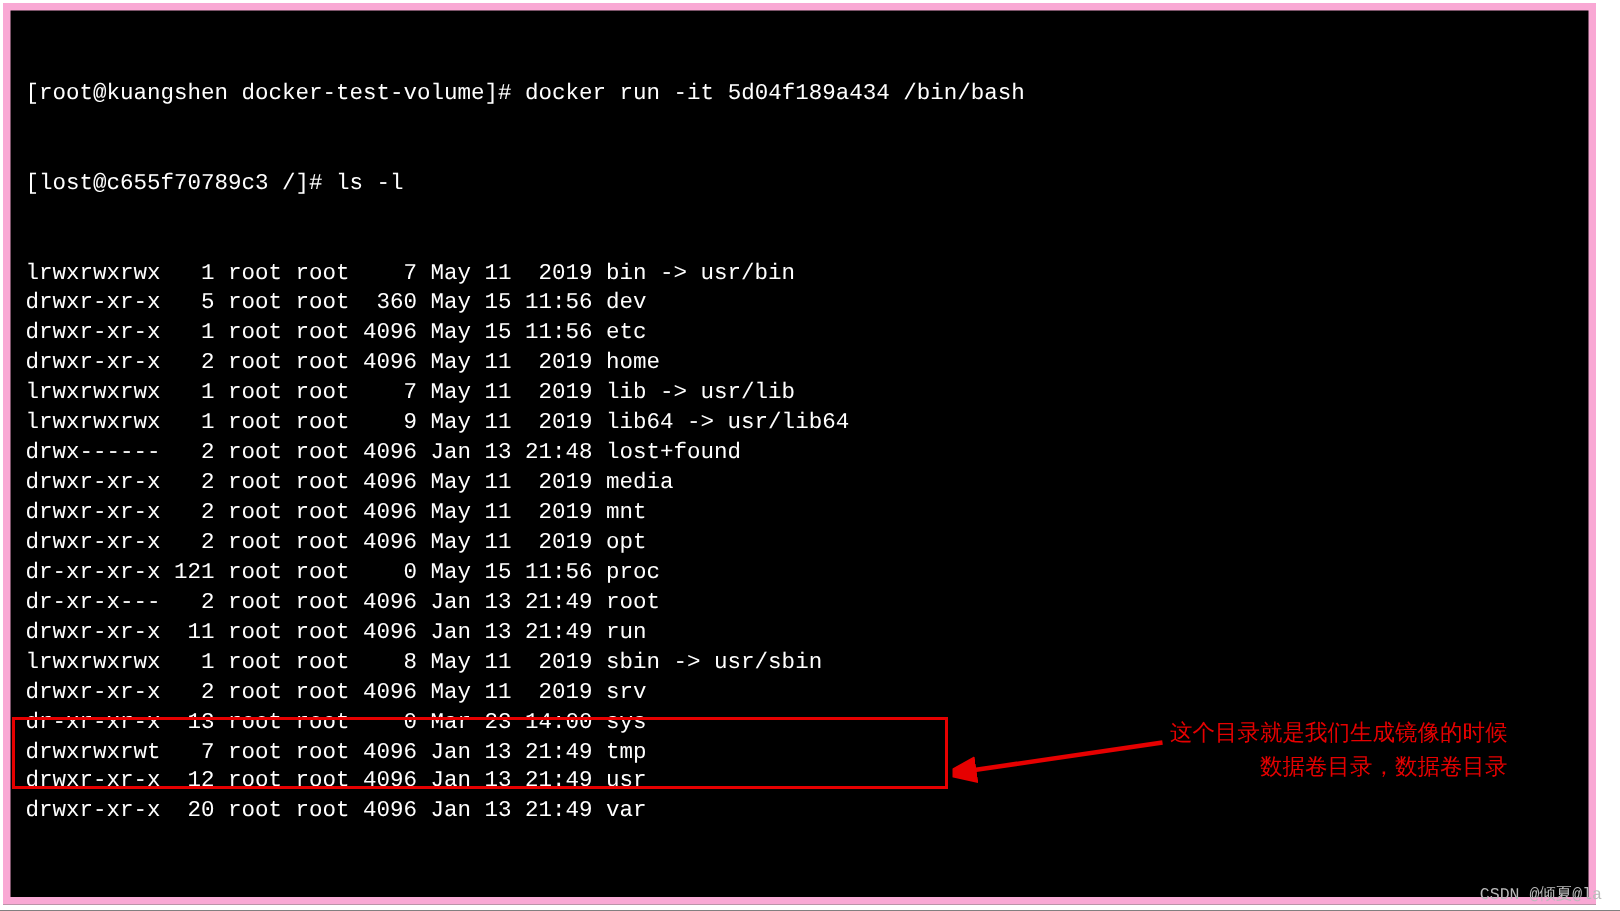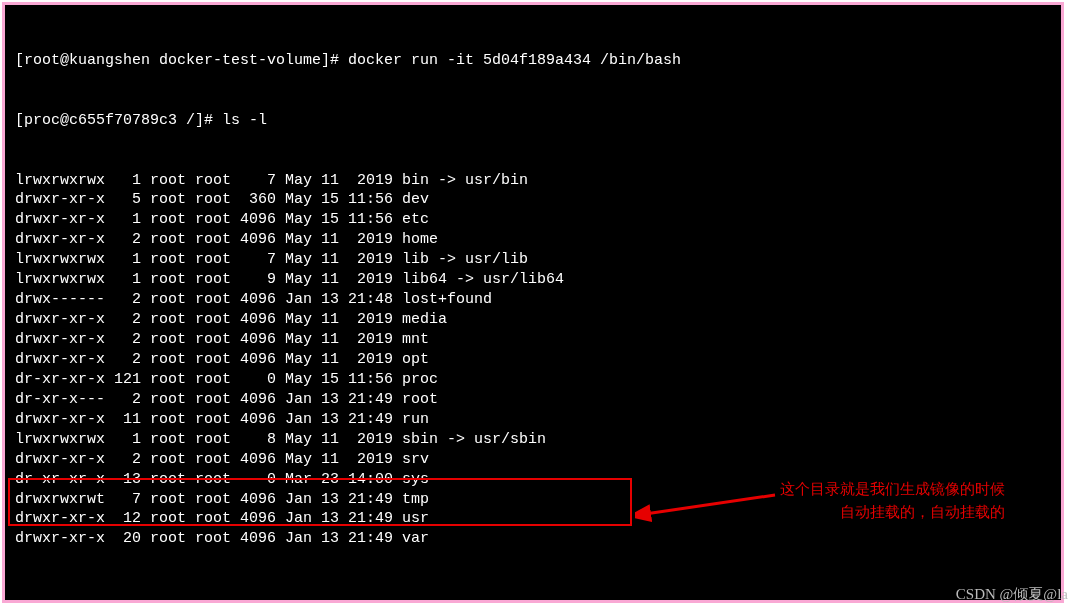--- a/index.html
+++ b/index.html
@@ -13,21 +13,21 @@
     position: relative;
   }
   .terminal {
     position: absolute;
     top: 2px;
     left: 2px;
     width: 1062px;
     height: 601px;
     background: #000;
     color: #fff;
-    border: 3px solid #f9a8d4;
+    border: 5px solid #f9a8d4;
     padding: 6px 10px;
     white-space: pre;
     overflow: hidden;
   }
   .line { display: block; white-space: pre; }
   .highlight-box {
     position: absolute;
     border: 2px solid #e60000;
     left: 8px;
     top: 478px;
@@ -49,44 +49,44 @@
   .arrow {
     position: absolute;
     left: 635px;
     top: 492px;
     pointer-events: none;
   }
   .watermark {
     position: absolute;
     right: 12px;
     bottom: 2px;
-    font-family: Liberation Serif, serif;
-    font-size: 15px;
+    font-family: Liberation Mono, monospace;
+    font-size: 11px;
     color: #bbb;
   }
 </style>
 </head>
 <body>
 
 <div class="terminal">
   <span class="line"><span>[root@kuangshen docker-test-volume]# </span><span>docker run -it 5d04f189a434 /bin/bash</span></span>
-  <span class="line"><span>[proc@c655f70789c3 /]# </span><span>ls -l</span></span>
+  <span class="line"><span>[lost@c655f70789c3 /]# </span><span>ls -l</span></span>
   <div id="ls-output"><span class="line">lrwxrwxrwx   1 root root    7 May 11  2019 bin -&gt; usr/bin</span><span class="line">drwxr-xr-x   5 root root  360 May 15 11:56 dev</span><span class="line">drwxr-xr-x   1 root root 4096 May 15 11:56 etc</span><span class="line">drwxr-xr-x   2 root root 4096 May 11  2019 home</span><span class="line">lrwxrwxrwx   1 root root    7 May 11  2019 lib -&gt; usr/lib</span><span class="line">lrwxrwxrwx   1 root root    9 May 11  2019 lib64 -&gt; usr/lib64</span><span class="line">drwx------   2 root root 4096 Jan 13 21:48 lost+found</span><span class="line">drwxr-xr-x   2 root root 4096 May 11  2019 media</span><span class="line">drwxr-xr-x   2 root root 4096 May 11  2019 mnt</span><span class="line">drwxr-xr-x   2 root root 4096 May 11  2019 opt</span><span class="line">dr-xr-xr-x 121 root root    0 May 15 11:56 proc</span><span class="line">dr-xr-x---   2 root root 4096 Jan 13 21:49 root</span><span class="line">drwxr-xr-x  11 root root 4096 Jan 13 21:49 run</span><span class="line">lrwxrwxrwx   1 root root    8 May 11  2019 sbin -&gt; usr/sbin</span><span class="line">drwxr-xr-x   2 root root 4096 May 11  2019 srv</span><span class="line">dr-xr-xr-x  13 root root    0 Mar 23 14:00 sys</span><span class="line">drwxrwxrwt   7 root root 4096 Jan 13 21:49 tmp</span><span class="line">drwxr-xr-x  12 root root 4096 Jan 13 21:49 usr</span><span class="line">drwxr-xr-x  20 root root 4096 Jan 13 21:49 var</span></div>
   
 </div>
 
 <div class="highlight-box"></div>
 
 <svg class="arrow" width="145" height="30">
   <defs>
     <marker id="ah" markerWidth="10" markerHeight="10" refX="2" refY="3" orient="auto">
       <path d="M0,0 L0,6 L8,3 z" fill="#e60000"></path>
     </marker>
   </defs>
   <line x1="140" y1="3" x2="10" y2="22" stroke="#e60000" stroke-width="3" marker-end="url(#ah)"></line>
 </svg>
 
 <div class="annotation">
   <div>这个目录就是我们生成镜像的时候</div>
-  <div>自动挂载的，自动挂载的</div>
+  <div>数据卷目录，数据卷目录</div>
 </div>
 
 <div class="watermark">CSDN @倾夏@la</div>
 
 </body></html>

